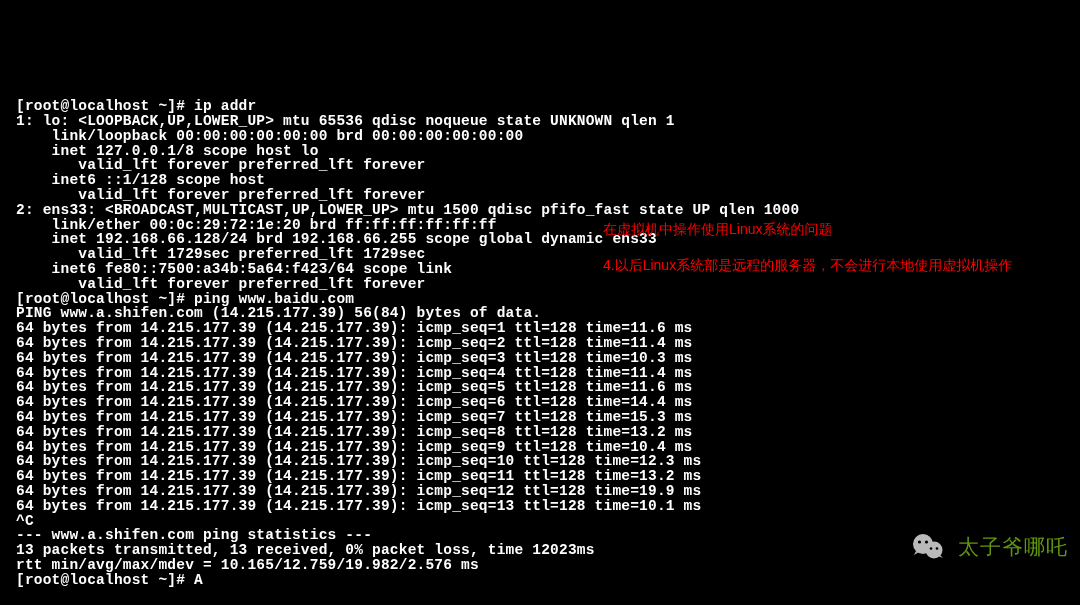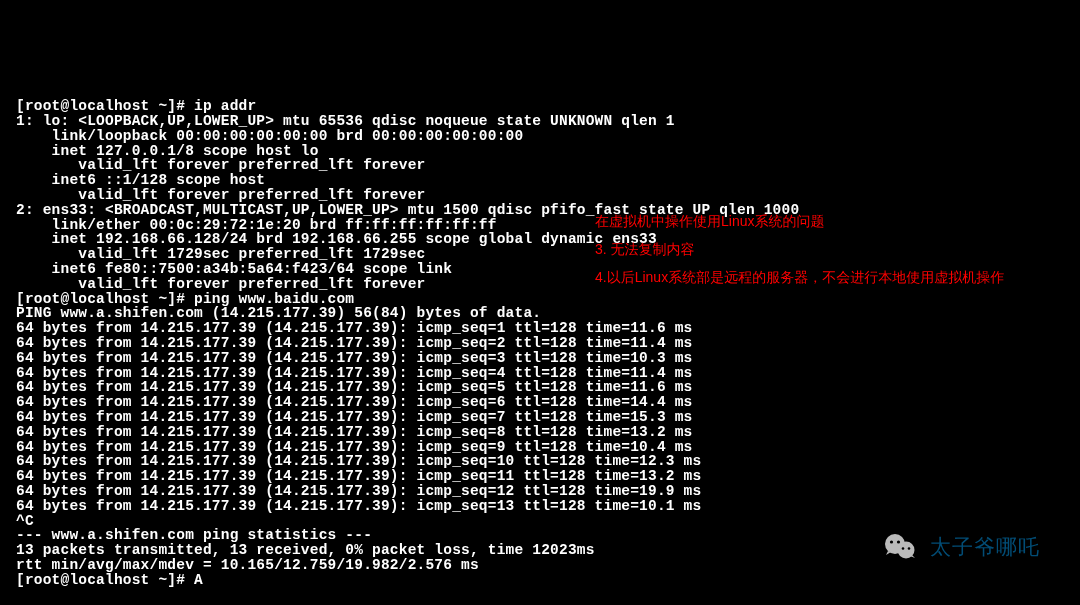--- a/index.html
+++ b/index.html
@@ -19,28 +19,28 @@
       position:absolute;
       left:588px;
       top:204px;
       color:#ff0000;
       font-family: "Microsoft YaHei", "PingFang SC", sans-serif;
       font-size:14px;
       line-height:21px;
       white-space:normal;
       letter-spacing:0;
     }
-    .notes div { margin:7px; }
+    .notes div { margin:15px; }
     .watermark {
       position:absolute;
-      right:40px;
+      right:12px;
       bottom:40px;
       display:flex;
       align-items:center;
-      color:#0369a1;
+      color:#84cc16;
       font-family:"Microsoft YaHei","PingFang SC",sans-serif;
       font-size:21px;
       opacity:0.73;
       letter-spacing:1px;
     }
     .wm-icon {
       width:36px; height:36px;
       margin-right:12px;
       display:inline-flex;
       align-items:center;
@@ -82,21 +82,20 @@
 64 bytes from 14.215.177.39 (14.215.177.39): icmp_seq=12 ttl=128 time=19.9 ms
 64 bytes from 14.215.177.39 (14.215.177.39): icmp_seq=13 ttl=128 time=10.1 ms
 ^C
 --- www.a.shifen.com ping statistics ---
 13 packets transmitted, 13 received, 0% packet loss, time 12023ms
 rtt min/avg/max/mdev = 10.165/12.759/19.982/2.576 ms
 [root@localhost ~]# A</span></div>
 
 <div class="notes">
   <div>在虚拟机中操作使用Linux系统的问题</div>
-  <div>3. 无法复制内容</div>
   <div>4.以后Linux系统部是远程的服务器，不会进行本地使用虚拟机操作</div>
 </div>
 
 <div class="watermark">
   <span class="wm-icon">
     <svg viewBox="0 0 36 36">
       <circle cx="13" cy="15" r="10" fill="#fff"></circle>
       <circle cx="24" cy="21" r="8.5" fill="#fff"></circle>
       <circle cx="9.5" cy="13" r="1.6" fill="#000"></circle>
       <circle cx="16.5" cy="13" r="1.6" fill="#000"></circle>

